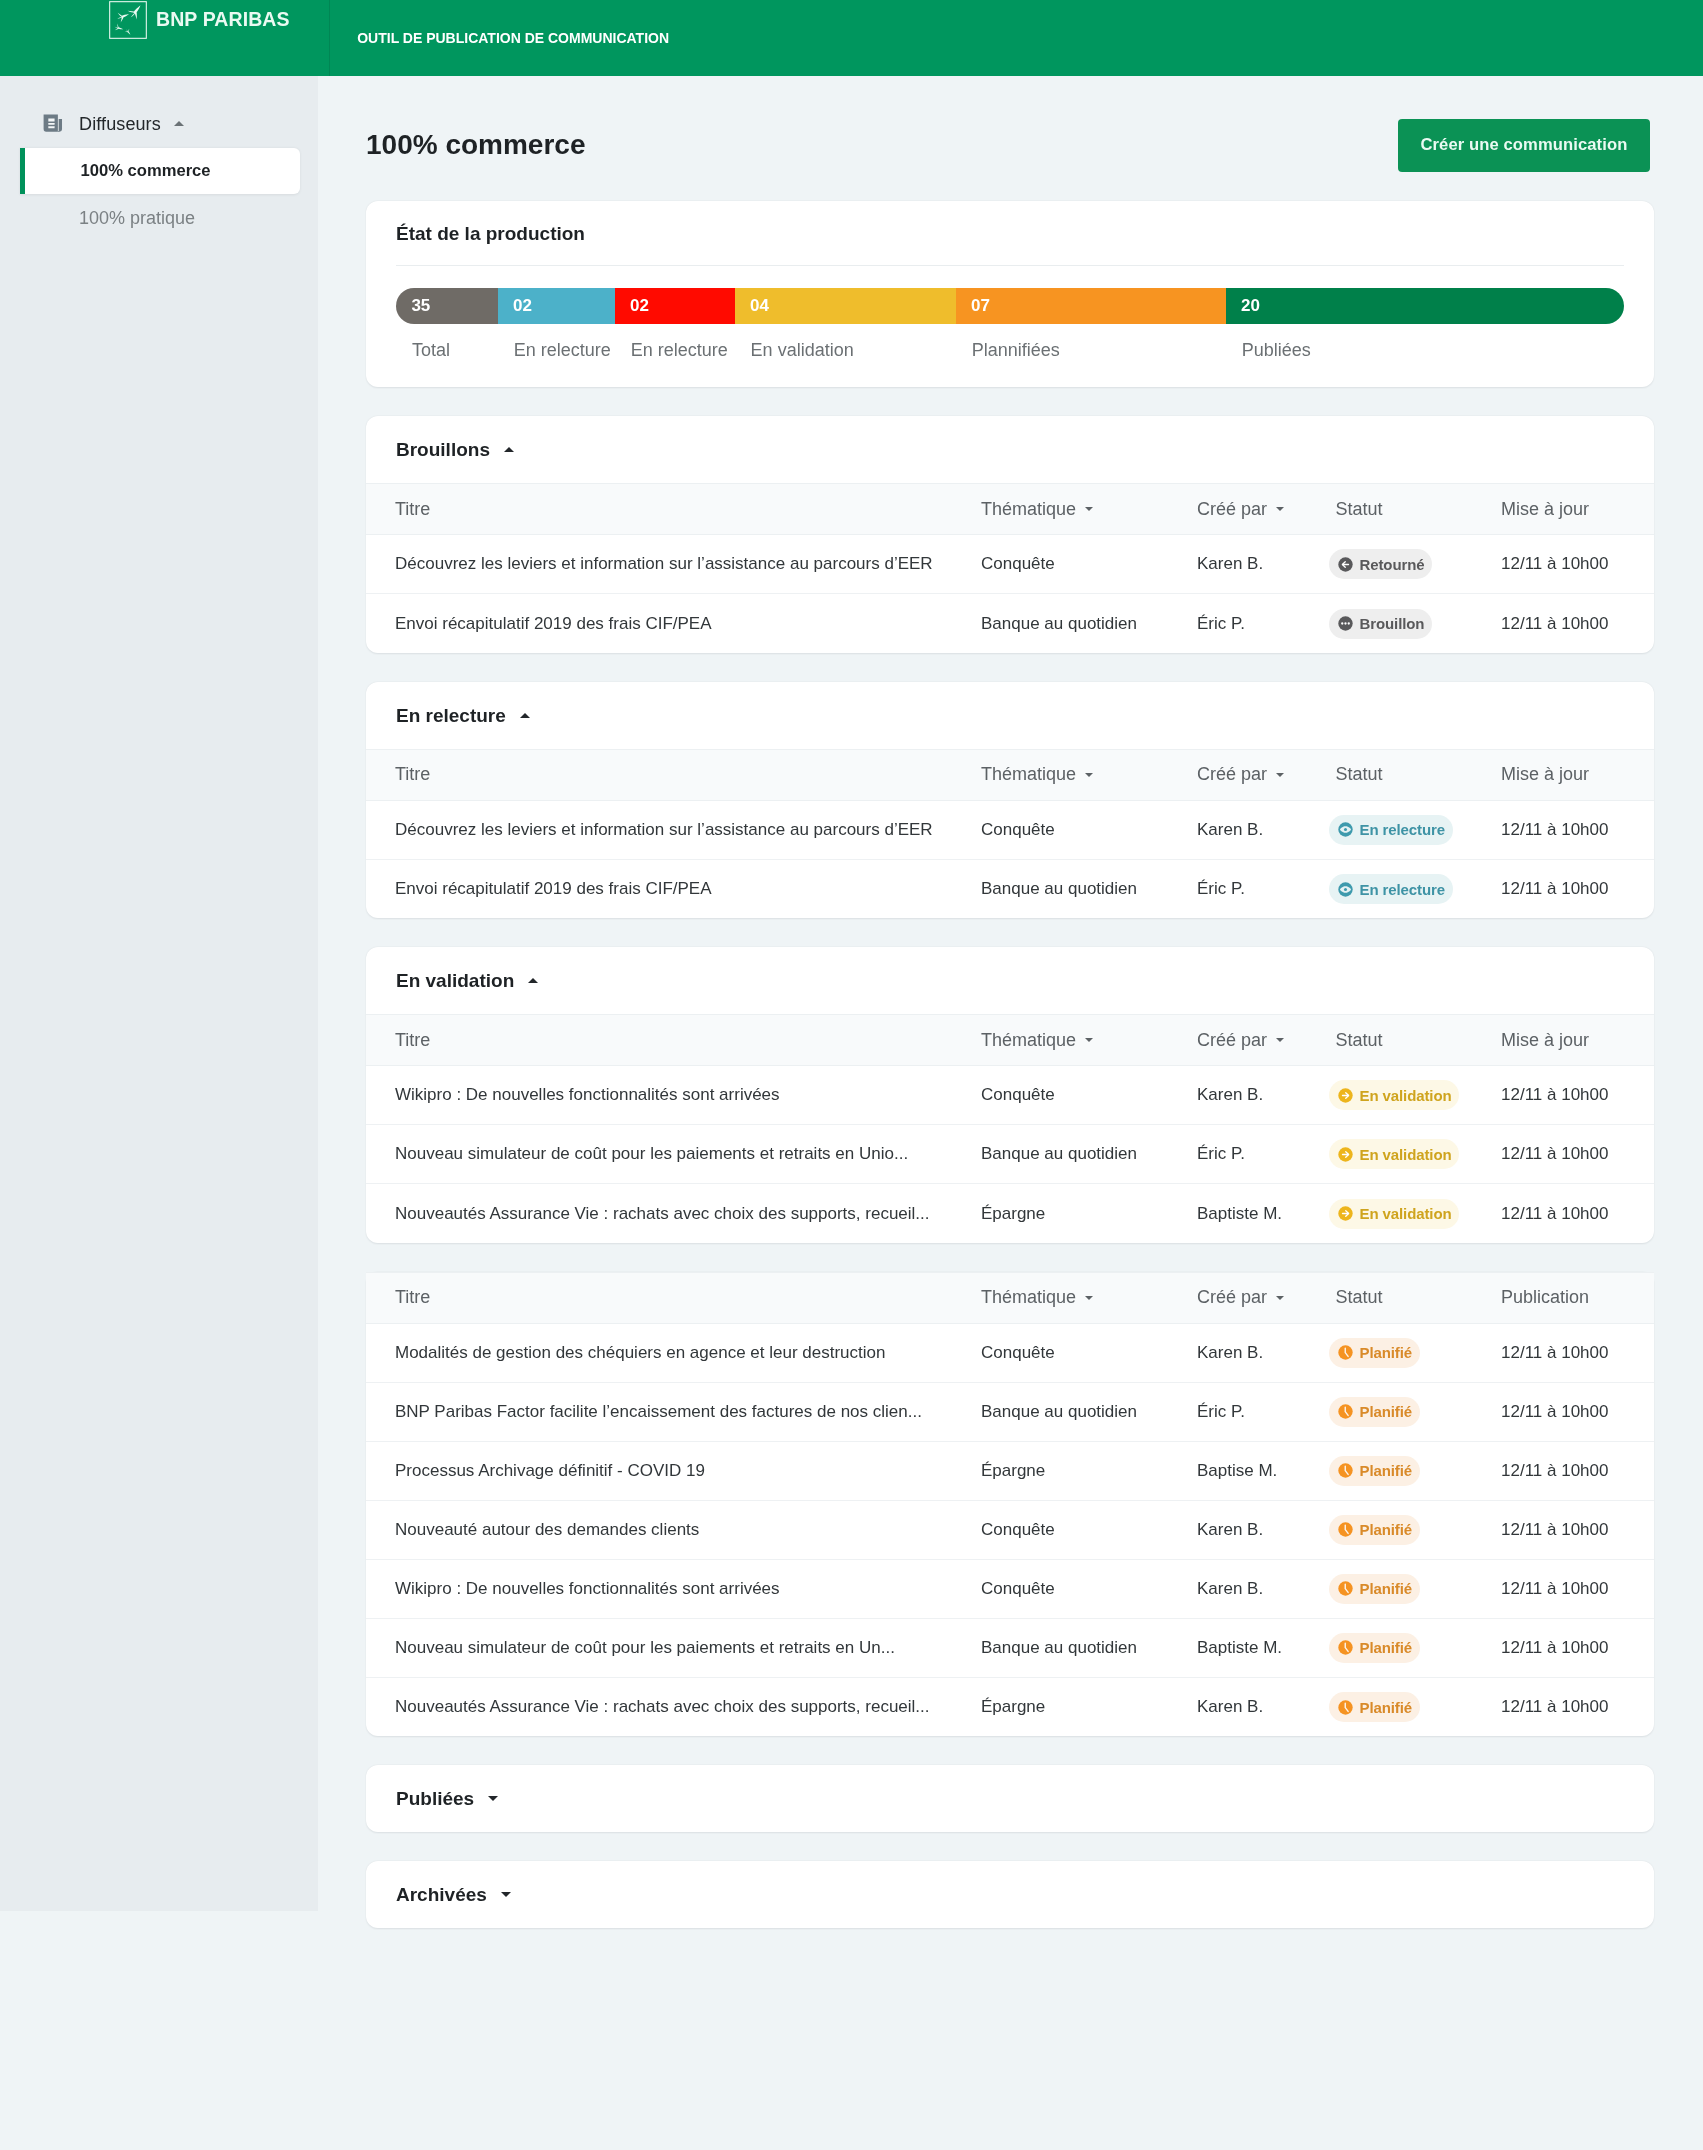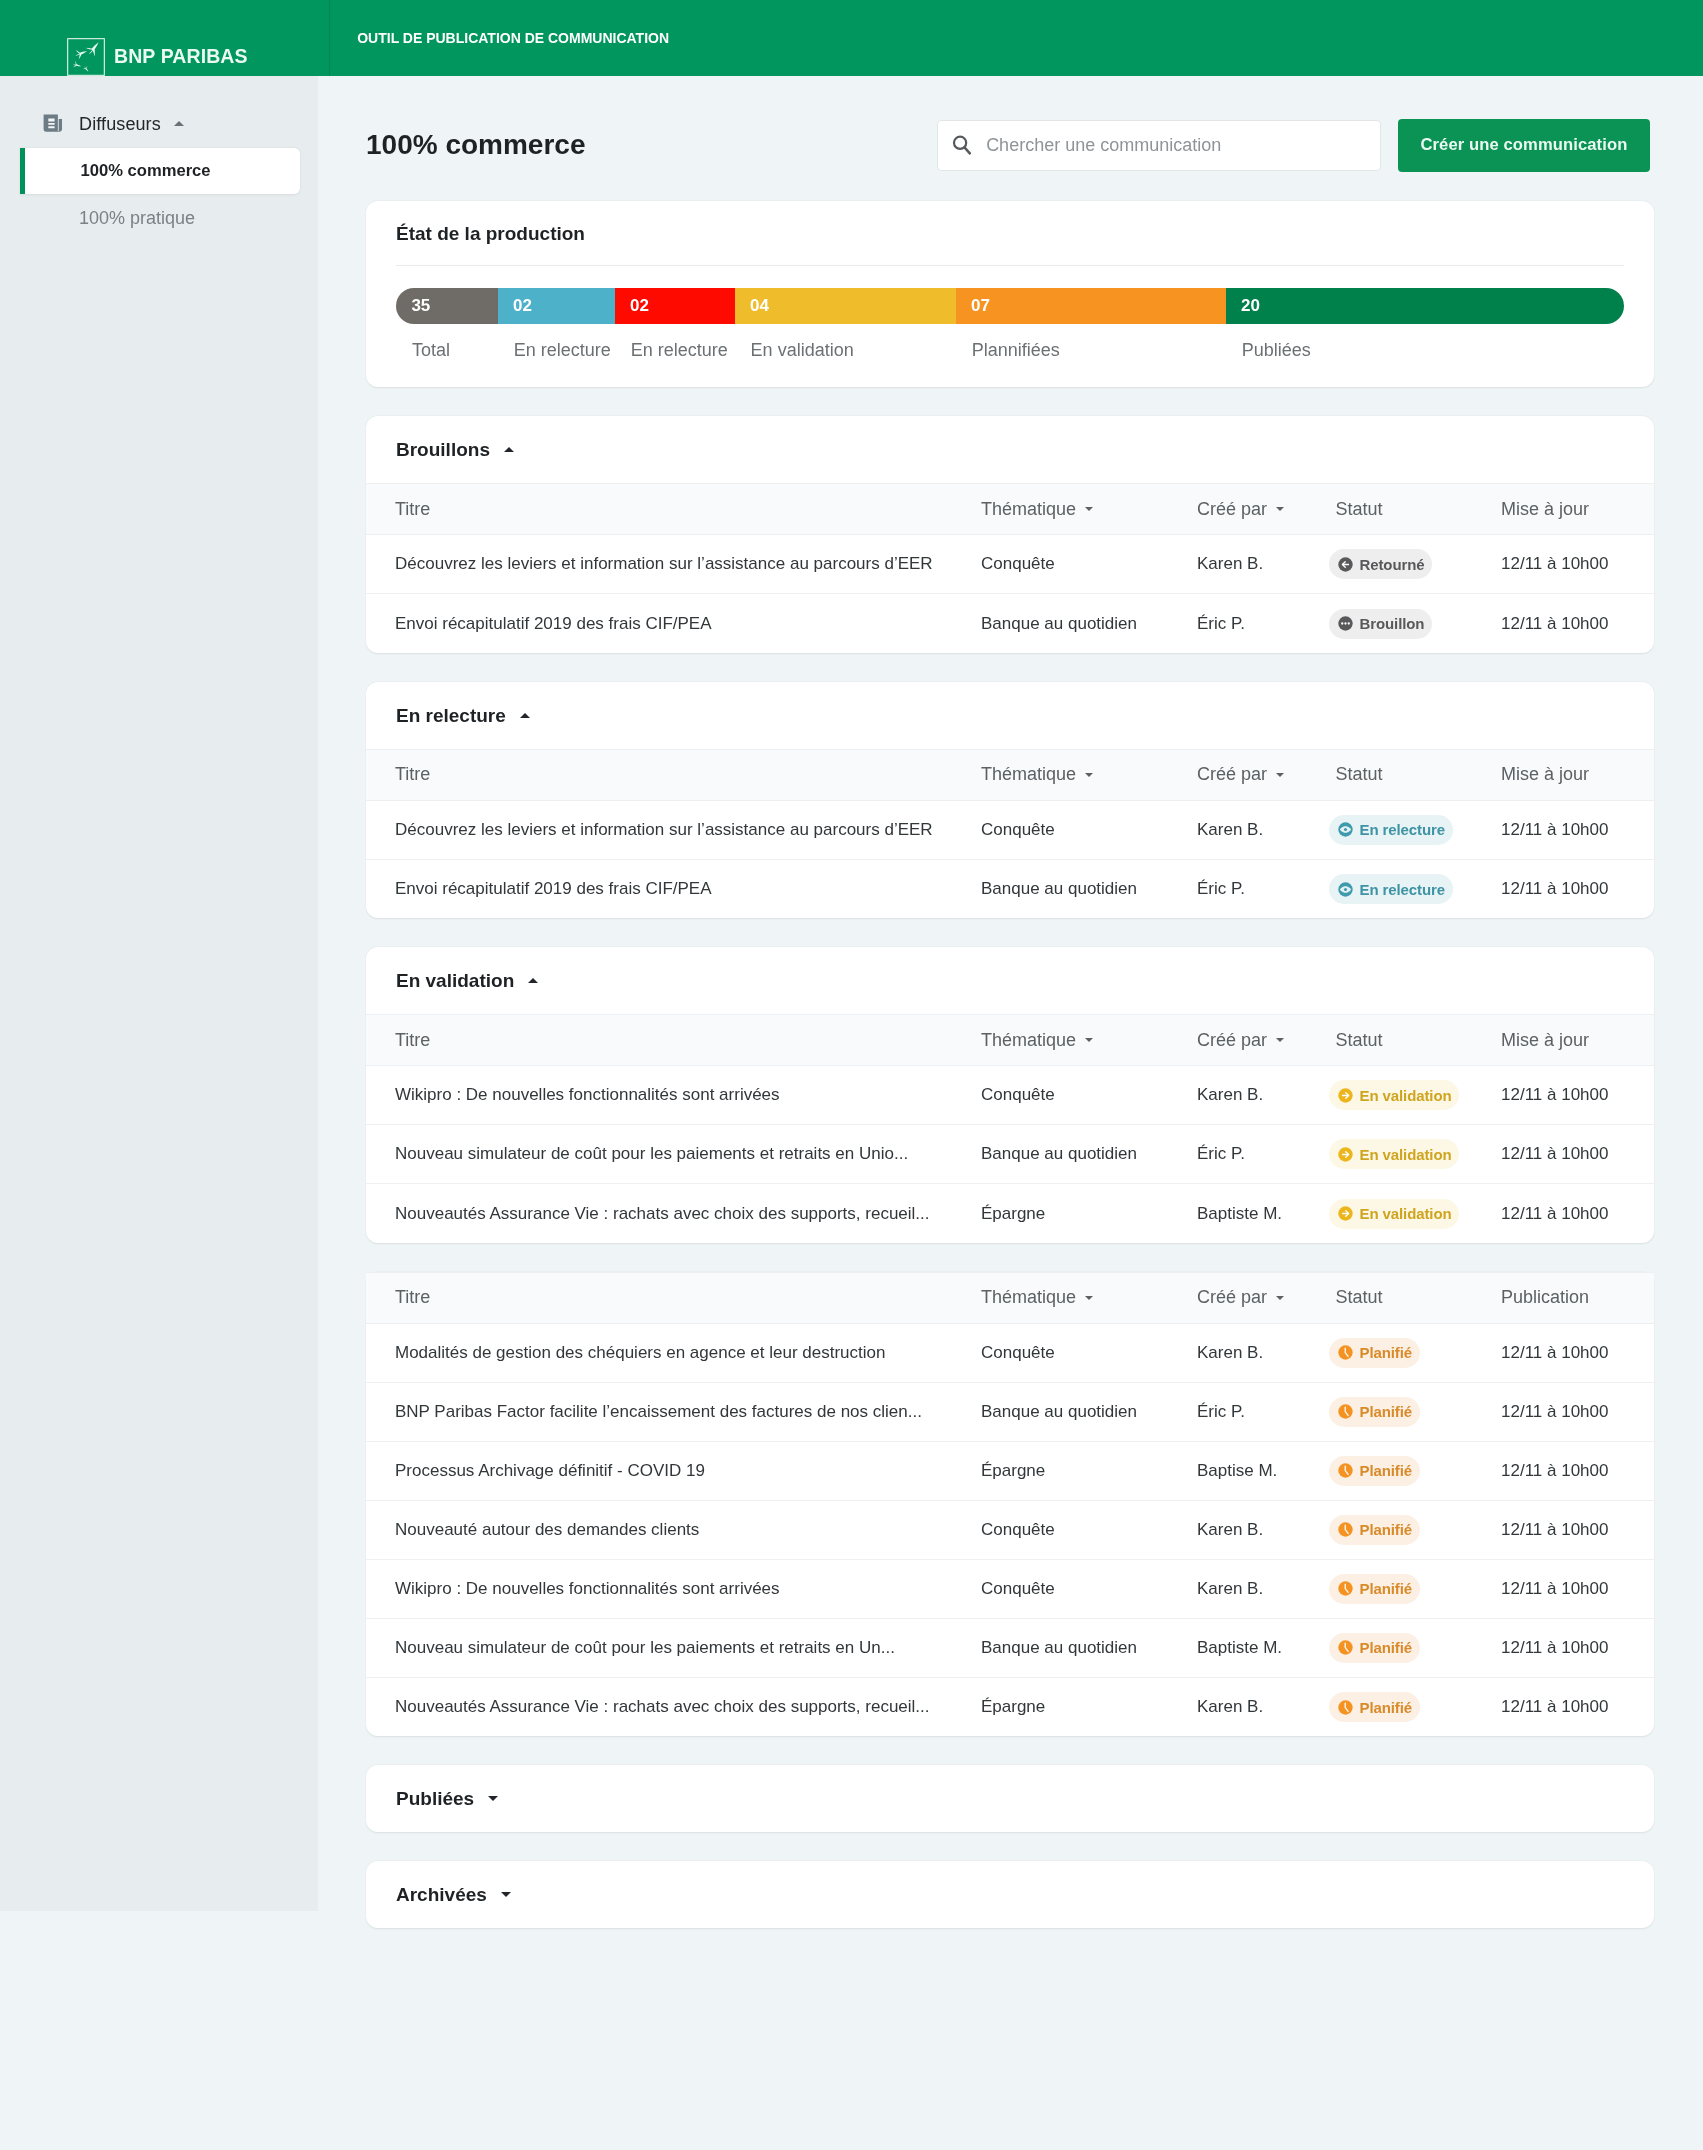--- a/index.html
+++ b/index.html
@@ -6,21 +6,21 @@
   html, body { width: 1704px; height: 2151px; }
   body {
     font-family: "Liberation Sans", sans-serif;
     background: #eff4f6;
     color: #23272a;
     overflow: hidden;
   }
 
   
   .topbar { height: 76px; background: #00965e; display: flex; align-items: stretch; }
-  .brand { width: 329px; flex: none; display: flex; align-items: flex-end; padding-left: 67px; }
+  .brand { width: 329px; flex: none; display: flex; align-items: flex-start; padding-left: 109px; }
   .brand-inner { display: flex; align-items: center; gap: 9px; }
   .brand-mark { width: 38px; height: 38px; display:block; margin-top: 0.6px; }
   .brand-text { color: #eafaf2; font-size: 19.5px; font-weight: 700; letter-spacing: 0.1px; white-space: nowrap; }
   .topbar-sep { width: 1.2px; background: rgba(0,0,0,0.10); }
   .apptitle { flex: 1; display: flex; align-items: center; padding-left: 27px;
               color: #fff; font-size: 14px; font-weight: 700; letter-spacing: 0px; }
 
   
   .layout { display: flex; height: 1835px; align-items: stretch; }
   .sidebar { width: 318px; flex: none; background: #e7ecef; padding-top: 30px; }
@@ -156,27 +156,20 @@
           <span>100% pratique</span>
         </div>
       </div>
   </div>
 
   <div class="main">
 
     <div class="pagehead">
       <div class="page-title">100% commerce</div>
       <div class="head-right">
-        <div class="searchbox">
-          <svg class="search-icon" viewBox="0 0 24 24">
-            <circle cx="10.1" cy="9.8" r="6.1" fill="none" stroke="#56595c" stroke-width="2.2"></circle>
-            <line x1="14.6" y1="14.5" x2="19.8" y2="20.3" stroke="#56595c" stroke-width="2.6" stroke-linecap="round"></line>
-          </svg>
-          <input class="search-input" type="text" placeholder="Chercher une communication" style="">
-        </div>
         <button class="btn-create">Créer une communication</button>
       </div>
     </div>
 
     <div class="card prod-card">
       <div class="prod-title">État de la production</div>
       <div class="prod-hr"></div>
       <div class="prod-bar" id="prod-bar">
           <div class="seg" style="background: rgb(111, 107, 102); width: 8.27719%;">
             <span class="seg-val">35</span>

